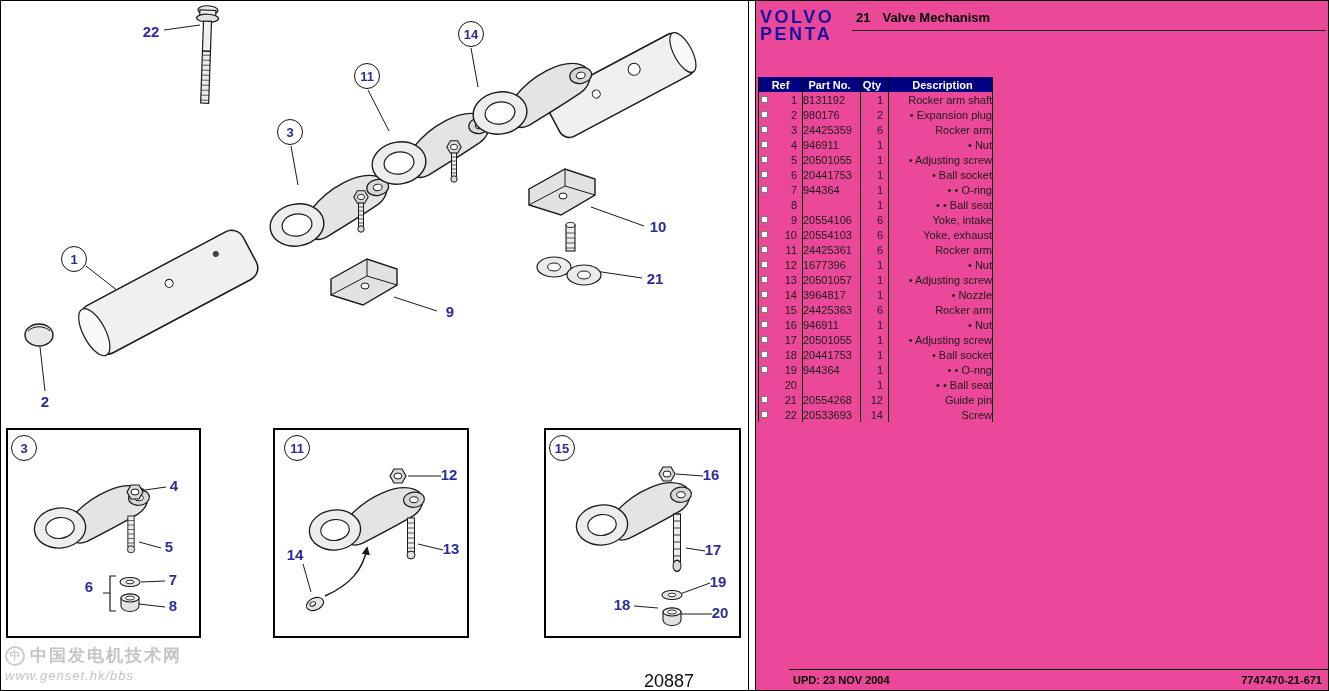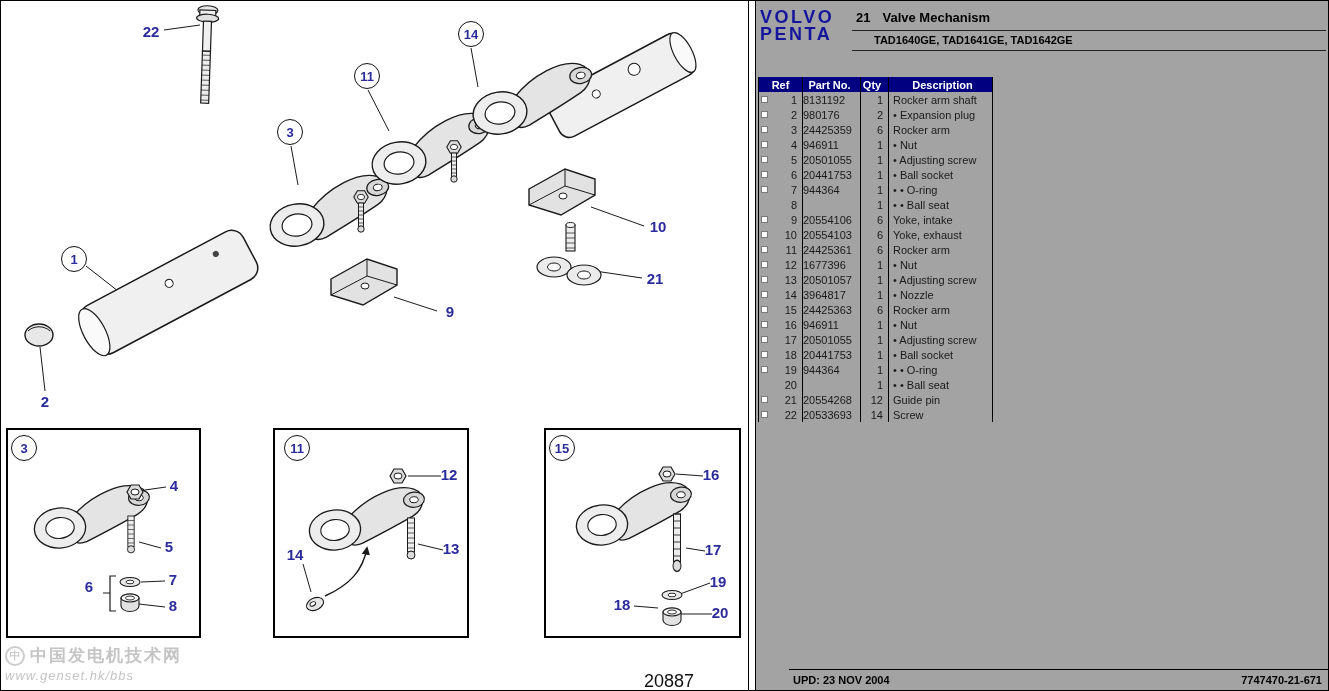--- a/index.html
+++ b/index.html
@@ -27,38 +27,38 @@
              display:flex; align-items:center; justify-content:center; color:#cccccc; }
   .wm-line1 { font-size:17px; font-weight:bold; letter-spacing:2px; }
   .wm-line2 { font-size:13px; font-style:italic; margin-top:1px; letter-spacing:1px; }
   .fig-number { position:absolute; left:643px; top:670px; font-size:18px; color:#111; }
 
   
   .divider { position:absolute; left:747px; top:0; width:8px; height:689px; background:#fff;
              border-left:1px solid #000; border-right:1px solid #000; }
 
   
-  .right-panel { position:absolute; left:755px; top:0; width:572px; height:689px; background:#a3a3a3; }
+  .right-panel { position:absolute; left:755px; top:0; width:572px; height:689px; background:#ec4899; }
 
   .logo { position:absolute; left:4px; top:8px; color:#14149c; font-weight:bold; font-size:18px; line-height:17px;
           letter-spacing:2.5px; }
   .title-block { position:absolute; left:96px; top:8px; right:2px; }
   .title-row { display:flex; gap:12px; align-items:baseline; border-bottom:1px solid #222;
                padding:1px 0 5px 4px; font-size:13px; font-weight:bold; color:#000; }
   .models { border-bottom:1px solid #222; font-size:11px; font-weight:bold; padding:3px 0 4px 22px; color:#000; }
 
   .parts-table { position:absolute; left:2px; top:63px; border-collapse:collapse; table-layout:fixed;
                  font-size:11px; color:#1a1a1a; border-left:1px solid #000;margin-top:13px; }
   .parts-table th, .parts-table td { border-right:1px solid #000; overflow:hidden; white-space:nowrap; }
   .parts-table th { background:#000080; color:#fff; font-weight:bold; height:15px; text-align:center; font-size:11px; }
   .parts-table td { height:15px; vertical-align:middle; }
   .c-refchk { width:44px; }
   .c-part   { width:58px; padding-right:4px; }
   .c-qty    { width:28px; text-align:right; padding-right:5px; }
-  .c-desc   { width:104px; text-align:left;  padding-left:4px; }
+  .c-desc   { width:104px; text-align:right;  padding-left:4px; }
   .refchk-inner { display:flex; align-items:center; justify-content:space-between; padding:0 5px 0 2px; }
   .chk { width:7px; height:7px; border:1px solid #7a7a7a; background:#fff; display:inline-block; flex:0 0 auto; }
   .chk.spacer { visibility:hidden; }
 
   .rp-footer { position:absolute; left:0; right:0; top:668px; border-top:1px solid #000;
                display:flex; justify-content:space-between; padding:4px 6px 0 4px;
                font-size:11px; font-weight:bold; color:#000;margin-left:33px; }
 </style>
 </head>
 <body>
@@ -275,21 +275,20 @@
     <div class="logo">
       <div>VOLVO</div>
       <div>PENTA</div>
     </div>
 
     <div class="title-block">
       <div class="title-row">
         <span>21</span>
         <span>Valve Mechanism</span>
       </div>
-      <div class="models">TAD1640GE, TAD1641GE, TAD1642GE</div>
     </div>
 
     <table class="parts-table">
       <thead>
         <tr>
           <th class="c-refchk">Ref</th>
           <th class="c-part">Part No.</th>
           <th class="c-qty">Qty</th>
           <th class="c-desc">Description</th>
         </tr>

